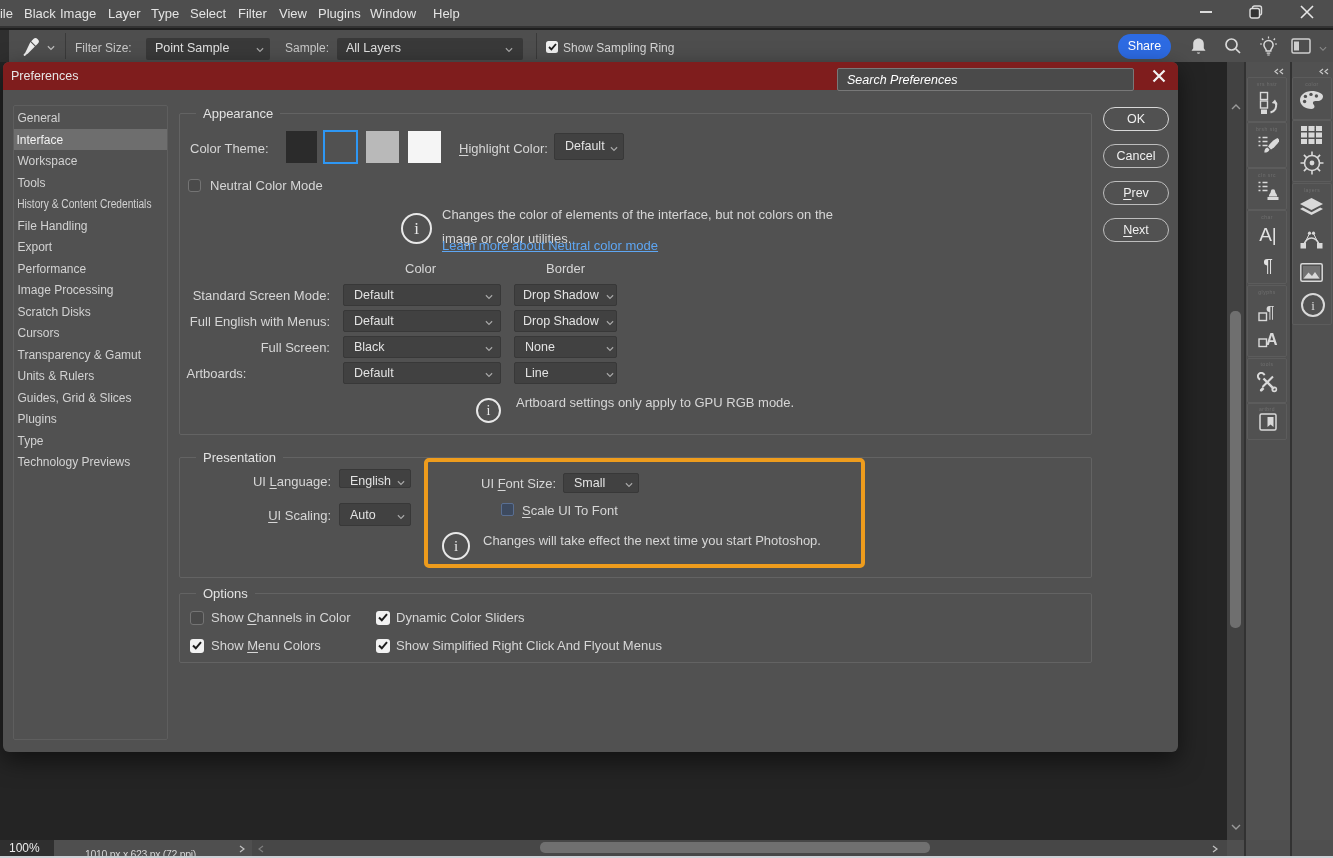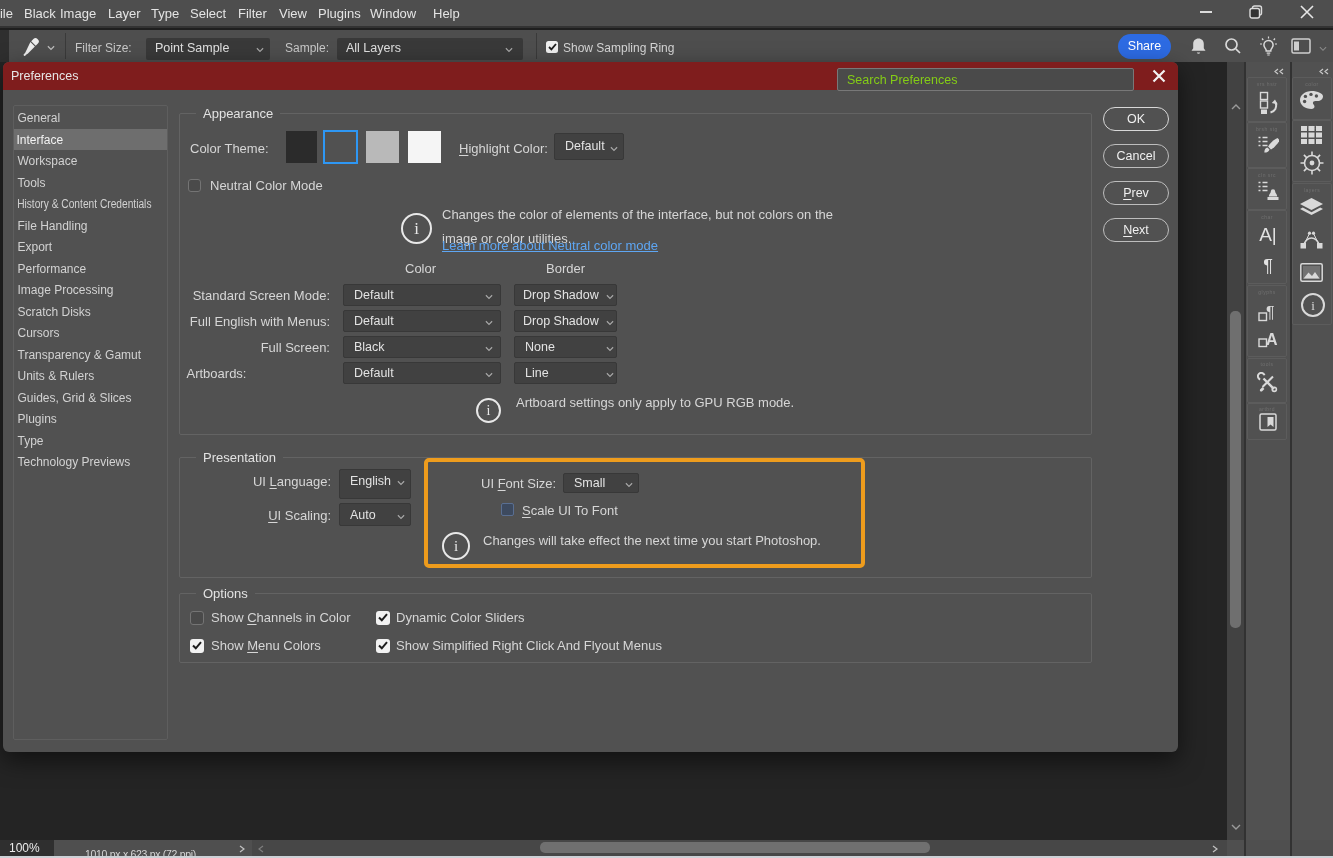--- a/index.html
+++ b/index.html
@@ -24,21 +24,21 @@
 .picon{position:absolute;width:40px;text-align:center;color:#d9d9d9}
 .ptiny{position:absolute;font-size:5px;color:#707070;letter-spacing:.5px;width:40px;text-align:center;overflow:hidden;white-space:nowrap}
 
 #statusbar{position:absolute;left:0;top:840px;width:1333px;height:16px;background:#474747}
 #bottomstrip{position:absolute;left:0;top:856px;width:1333px;height:2px;background:#cdd1d6}
 
 #dialog{position:absolute;left:3px;top:62px;width:1175px;height:690px;background:#515151;border-radius:6px;box-shadow:0 8px 24px rgba(0,0,0,.55)}
 #dlg-title{position:absolute;left:0;top:0;width:100%;height:28px;background:#7f1d1d;border-radius:6px 6px 0 0}
 #dlg-title .t{position:absolute;left:8px;top:7px;font-size:12.5px;color:#e6e6e6}
 #searchbox{position:absolute;left:834px;top:6px;width:297px;height:23px;background:#4a4a4a;border:1px solid #787878;border-radius:2px}
-#searchbox .ph{position:absolute;left:9px;top:4px;font-size:12.5px;color:#84cc16}
+#searchbox .ph{position:absolute;left:9px;top:4px;font-style:italic;font-size:12.5px;color:#ffffff}
 
 #sidebar{position:absolute;left:10px;top:43px;width:155px;height:635px;border:1px solid #5e5e5e;border-radius:2px;background:#515151}
 #sidebar .item{position:absolute;left:1px;width:151px;height:21px;font-size:12px;color:#d2d2d2;padding-left:2.5px;padding-top:4px;white-space:nowrap}
 #sidebar .sel{background:#6e6e6e;color:#f2f2f2;width:153px;left:0}
 
 .fset{position:absolute;border:1px solid #636363;border-radius:2px}
 .fset .cap{position:absolute;left:16px;top:-8px;background:#515151;padding:0 7px;font-size:13px;color:#e2e2e2}
 .txt{position:absolute;font-size:13px;color:#d6d6d6;white-space:nowrap}
 .ddrop{position:absolute;background:#414141;border:1px solid #383838;border-radius:2px;font-size:12.5px;color:#e3e3e3}
 .ddrop .tx{position:absolute;left:10px;top:3px;white-space:nowrap}
@@ -394,21 +394,21 @@
           <path d="M1 1 L4.5 4.5 L8 1" stroke="#a8a8a8" stroke-width="1.3" fill="none"></path>
         </svg>
       </div>
     <div class="info-i" style="left:473px;top:336px;width:25px;height:25px;font-size:14px;padding-top:3px">i</div>
     <span class="txt" style="left:513px;top:333px">Artboard settings only apply to GPU RGB mode.</span>
 
     <div class="fset" style="left:176px;top:395px;width:913px;height:121px">
         <span class="cap">Presentation</span>
       </div>
     <div class="txt" style="left:100px;top:412px;width:228px;text-align:right">UI <span class="u">L</span>anguage:</div>
-    <div class="ddrop" style="left:336px;top:407px;width:72px;height:30px">
+    <div class="ddrop" style="left:336px;top:407px;width:72px;height:19px">
         <span class="tx" style="top:3.5px">English</span>
       <svg class="chev" style="left:57px;top:9px" width="9" height="6" viewBox="0 0 9 6">
           <path d="M1 1 L4.5 4.5 L8 1" stroke="#a8a8a8" stroke-width="1.3" fill="none"></path>
         </svg>
       </div>
     <div class="txt" style="left:100px;top:446px;width:228px;text-align:right"><span class="u">U</span>I Scaling:</div>
     <div class="ddrop" style="left:336px;top:441px;width:72px;height:23px">
         <span class="tx" style="top:3.5px">Auto</span>
       <svg class="chev" style="left:57px;top:9px" width="9" height="6" viewBox="0 0 9 6">
           <path d="M1 1 L4.5 4.5 L8 1" stroke="#a8a8a8" stroke-width="1.3" fill="none"></path>

